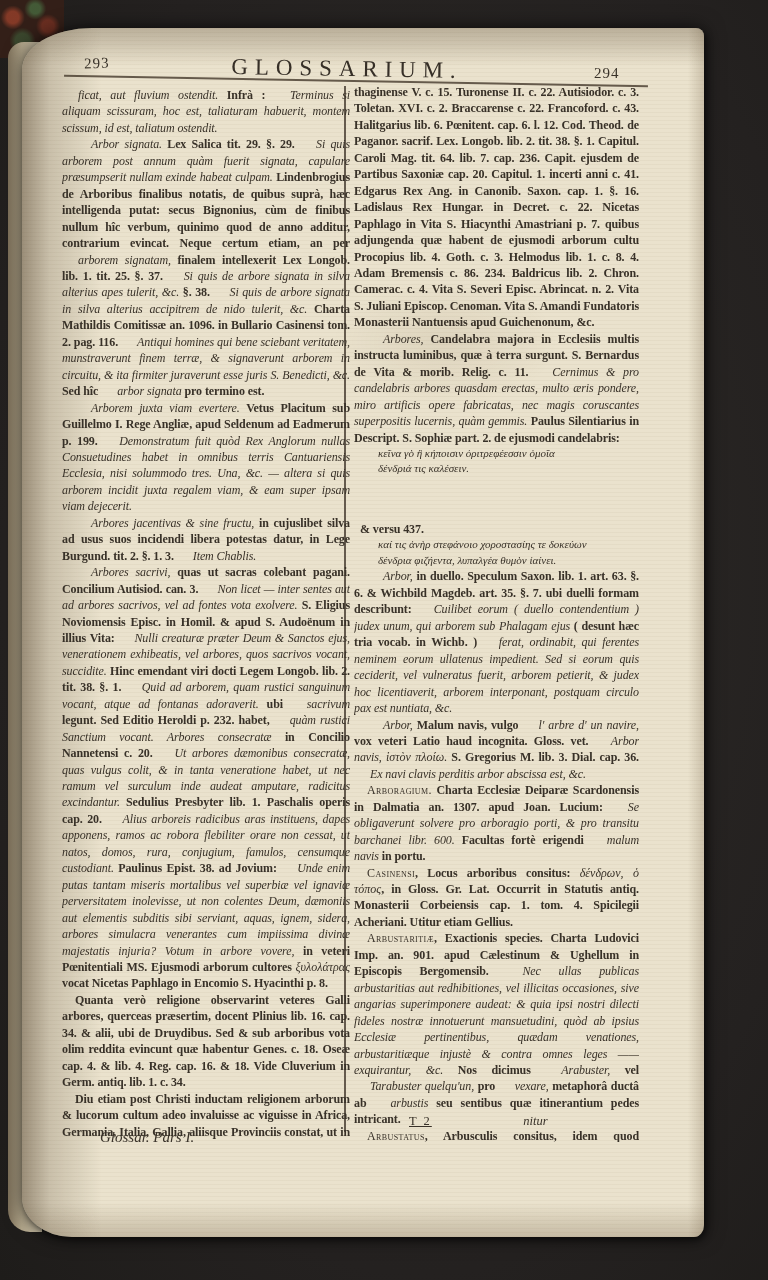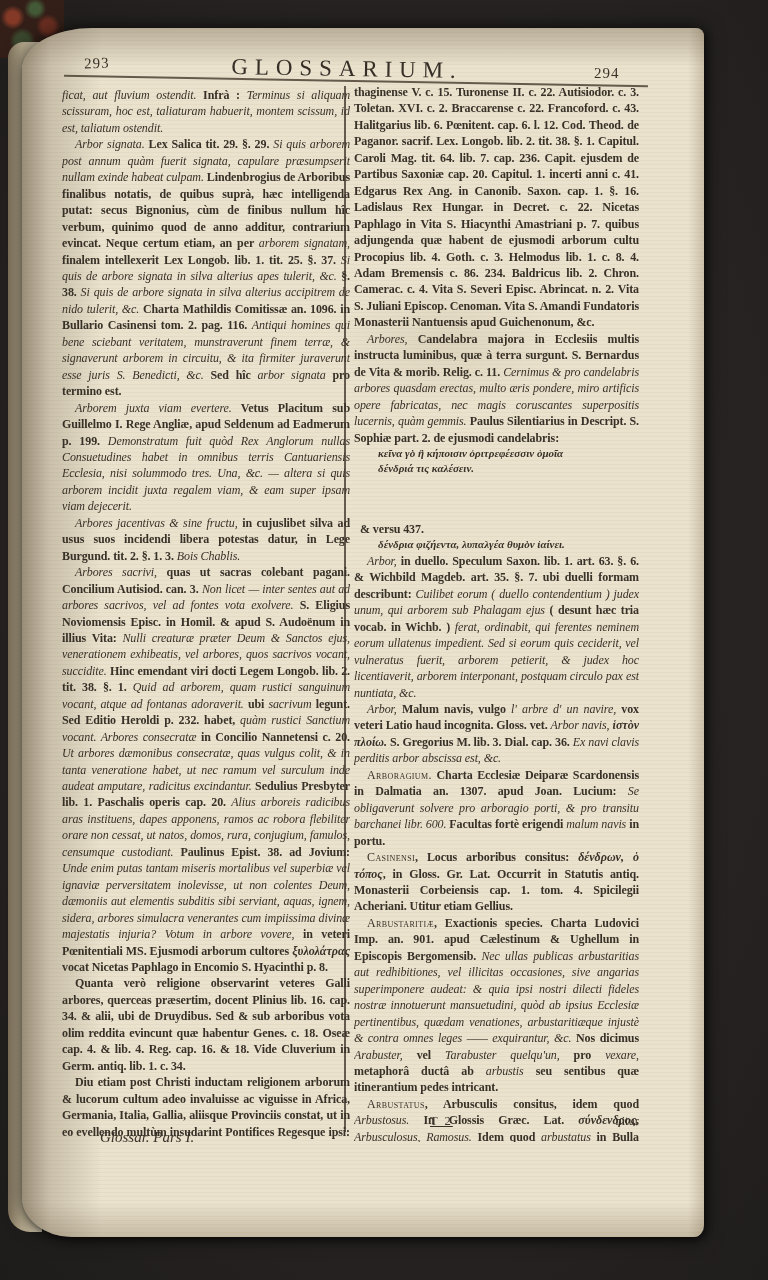--- a/index.html
+++ b/index.html
@@ -50,60 +50,61 @@
   
   .col{position:absolute;overflow:hidden;color:#383128;
     font-size:12px;line-height:16.45px;letter-spacing:-0.1px;}
   .col-left{left:40px;top:59px;width:288px;height:1052px;}
   .col-right{left:332px;top:56px;width:285px;height:1058px;}
   .para{margin:0;text-indent:13px;text-align:justify;}
   .para.noindent{text-indent:0;}
   .para.gk{text-indent:24px;text-align:left;font-size:11px;line-height:15.5px;}
   .para.vers{text-indent:6px;text-align:left;margin-top:44px;}
   .run-r{font-style:normal;font-weight:bold;}
-  .run-i{font-style:italic;}
-  .run-g{font-style:italic;letter-spacing:0;font-weight:bold;}
+  .run-i{font-style:italic;margin-left:16px;}
+  .run-g{font-style:italic;letter-spacing:0;}
   .run-sc{font-variant:small-caps;letter-spacing:.4px;}
   
   .signature-left{position:absolute;left:78px;top:1101px;font-size:15px;font-style:italic;color:#3a332a;}
   .sig-line{position:absolute;left:332px;top:1086px;width:285px;display:flex;align-items:baseline;
     font-size:12.5px;color:#383128;}
-  .sig-mark{flex:0 0 auto;margin-left:76px;letter-spacing:2px;text-decoration:underline;}
-  .catchword{flex:1;text-align:right;}
+  .sig-mark{flex:0 0 auto;margin-left:55px;letter-spacing:2px;text-decoration:underline;}
+  .catchword{flex:1;text-align:center;font-style:italic;}
 </style>
 </head>
 <body>
 
 <div class="backdrop"></div>
 <div class="cover-corner"></div>
 <div class="page-under"></div>
 
 <div class="page">
   <div class="pagenum pagenum-left">293</div>
   <div class="running-title">GLOSSARIUM.</div>
   <div class="pagenum pagenum-right">294</div>
   <div class="header-rule"></div>
 
   <div class="col-divider"></div>
 
   <div class="col col-left" id="col-left">
       <p class="para noindent"><span class="run-i">ficat, aut fluvium ostendit.</span><span class="run-r">  Infrà : </span><span class="run-i">Terminus si aliquam scissuram, hoc est, taliaturam habuerit, montem scissum, id est, taliatum ostendit.</span></p>
       <p class="para"><span class="run-i">Arbor signata.</span><span class="run-r">  Lex Salica tit. 29. §. 29.  </span><span class="run-i">Si quis arborem post annum quàm fuerit signata, capulare præsumpserit nullam exinde habeat culpam.</span><span class="run-r">  Lindenbrogius de Arboribus finalibus notatis, de quibus suprà, hæc intelligenda putat: secus Bignonius, cùm de finibus nullum hîc verbum, quinimo quod de anno additur, contrarium evincat.  Neque certum etiam, an per </span><span class="run-i">arborem signatam,</span><span class="run-r"> finalem intellexerit Lex Longob. lib. 1. tit. 25. §. 37. </span><span class="run-i">Si quis de arbore signata in silva alterius apes tulerit, &amp;c.</span><span class="run-r"> §. 38. </span><span class="run-i">Si quis de arbore signata in silva alterius accipitrem de nido tulerit, &amp;c.</span><span class="run-r"> Charta Mathildis Comitissæ an. 1096. in Bullario Casinensi tom. 2. pag. 116. </span><span class="run-i">Antiqui homines qui bene sciebant veritatem, munstraverunt finem terræ, &amp; signaverunt arborem in circuitu, &amp; ita firmiter juraverunt esse juris S. Benedicti, &amp;c.</span><span class="run-r">  Sed hîc </span><span class="run-i">arbor signata</span><span class="run-r"> pro termino est.</span></p>
       <p class="para"><span class="run-i">Arborem juxta viam evertere.</span><span class="run-r">  Vetus Placitum sub Guillelmo I. Rege Angliæ, apud Seldenum ad Eadmerum p. 199. </span><span class="run-i">Demonstratum fuit quòd Rex Anglorum nullas Consuetudines habet in omnibus terris Cantuariensis Ecclesia, nisi solummodo tres.  Una, &amp;c. — altera si quis arborem incidit juxta regalem viam, &amp; eam super ipsam viam dejecerit.</span></p>
-      <p class="para"><span class="run-i">Arbores jacentivas &amp; sine fructu,</span><span class="run-r"> in cujuslibet silva ad usus suos incidendi libera potestas datur, in Lege Burgund. tit. 2. §. 1. 3. </span><span class="run-i">Bois Chablis.</span></p>
+      <p class="para"><span class="run-i">Arbores jacentivas &amp; sine fructu,</span><span class="run-r"> in cujuslibet silva ad usus suos incidendi libera potestas datur, in Lege Burgund. tit. 2. §. 1. 3. </span><span class="run-i">Item Chablis.</span></p>
       <p class="para"><span class="run-i">Arbores sacrivi,</span><span class="run-r"> quas ut sacras colebant pagani. Concilium Autisiod. can. 3.  </span><span class="run-i">Non licet — inter sentes aut ad arbores sacrivos, vel ad fontes vota exolvere.</span><span class="run-r">  S. Eligius Noviomensis Episc. in Homil. &amp; apud S. Audoënum in illius Vita: </span><span class="run-i">Nulli creaturæ præter Deum &amp; Sanctos ejus, venerationem exhibeatis, vel arbores, quos sacrivos vocant, succidite.</span><span class="run-r">  Hinc emendant viri docti Legem Longob. lib. 2. tit. 38. §. 1.  </span><span class="run-i">Quid ad arborem, quam rustici sanguinum vocant, atque ad fontanas adoraverit.</span><span class="run-r"> ubi </span><span class="run-i">sacrivum</span><span class="run-r"> legunt.  Sed Editio Heroldi p. 232. habet, </span><span class="run-i">quàm rustici Sanctium vocant.  Arbores consecratæ</span><span class="run-r"> in Concilio Nannetensi c. 20. </span><span class="run-i">Ut arbores dæmonibus consecratæ, quas vulgus colit, &amp; in tanta veneratione habet, ut nec ramum vel surculum inde audeat amputare, radicitus excindantur.</span><span class="run-r">  Sedulius Presbyter lib. 1. Paschalis operis cap. 20. </span><span class="run-i">Alius arboreis radicibus aras instituens, dapes apponens, ramos ac robora flebiliter orare non cessat, ut natos, domos, rura, conjugium, famulos, censumque custodiant.</span><span class="run-r">  Paulinus Epist. 38. ad Jovium: </span><span class="run-i">Unde enim putas tantam miseris mortalibus vel superbiæ vel ignaviæ perversitatem inolevisse, ut non colentes Deum, dæmoniis aut elementis subditis sibi serviant, aquas, ignem, sidera, arbores simulacra venerantes cum impiissima divinæ majestatis injuria? Votum in arbore vovere,</span><span class="run-r"> in veteri Pœnitentiali MS.  Ejusmodi arborum cultores </span><span class="run-g">ξυλολάτρας</span><span class="run-r"> vocat Nicetas Paphlago in Encomio S. Hyacinthi p. 8.</span></p>
       <p class="para"><span class="run-r">Quanta verò religione observarint veteres Galli arbores, querceas præsertim, docent Plinius lib. 16. cap. 34. &amp; alii, ubi de Druydibus.  Sed &amp; sub arboribus vota olim reddita evincunt quæ habentur Genes. c. 18. Oseæ cap. 4. &amp; lib. 4. Reg. cap. 16. &amp; 18.  Vide Cluverium in Germ. antiq. lib. 1. c. 34.</span></p>
       <p class="para"><span class="run-r">Diu etiam post Christi inductam religionem arborum &amp; lucorum cultum adeo invaluisse ac viguisse in Africa, Germania, Italia, Gallia, aliisque Provinciis constat, ut in eo evellendo multùm insudarint Pontifices Regesque ipsi: quod testantur S. Augustinus Serm. 215. &amp; 261. de Tempore, Serm. 241. de Divers. Gregorius M. lib. 7.  Indict. 1. Epist. 5. &amp; 20.  Gregor. Turon. lib. 2. Hist. cap. 10. Consilium Arelat. II. cap. 20. Car-</span></p>
     </div>
   <div class="col col-right" id="col-right">
       <p class="para noindent"><span class="run-r">thaginense V. c. 15. Turonense II. c. 22. Autisiodor. c. 3. Toletan. XVI. c. 2.  Braccarense c. 22. Francoford. c. 43. Halitgarius lib. 6.  Pœnitent. cap. 6. l. 12.  Cod. Theod. de Paganor. sacrif. Lex. Longob. lib. 2. tit. 38. §. 1.  Capitul. Caroli Mag. tit. 64. lib. 7. cap. 236.  Capit. ejusdem de Partibus Saxoniæ cap. 20. Capitul. 1. incerti anni c. 41. Edgarus Rex Ang. in Canonib. Saxon. cap. 1. §. 16.  Ladislaus Rex Hungar. in Decret. c. 22. Nicetas Paphlago in Vita S. Hiacynthi Amastriani p. 7.  quibus adjungenda quæ habent de ejusmodi arborum cultu Procopius lib. 4. Goth. c. 3. Helmodus lib. 1. c. 8. 4. Adam Bremensis c. 86. 234. Baldricus lib. 2. Chron. Camerac. c. 4. Vita S. Severi Episc. Abrincat. n. 2.  Vita S. Juliani Episcop. Cenoman.  Vita S. Amandi Fundatoris Monasterii Nantuensis apud Guichenonum, &amp;c.</span></p>
       <p class="para"><span class="run-i">Arbores,</span><span class="run-r">  Candelabra majora in Ecclesiis multis instructa luminibus, quæ à terra surgunt.  S. Bernardus de Vita &amp; morib. Relig. c. 11.  </span><span class="run-i">Cernimus &amp; pro candelabris arbores quasdam erectas, multo æris pondere, miro artificis opere fabricatas, nec magis coruscantes superpositis lucernis, quàm gemmis.</span><span class="run-r">  Paulus Silentiarius in Descript. S. Sophiæ part. 2. de ejusmodi candelabris:</span></p>
       <p class="para gk"><span class="run-g">κεῖνα γὸ ἢ κήποισιν ὀριτρεφέεσσιν ὁμοῖα</span></p>
       <p class="para gk"><span class="run-g">δένδριά τις καλέσειν.</span></p>
       <p class="para vers"><span class="run-r">&amp; versu 437.</span></p>
+      <p class="para gk"><span class="run-g">καί τις ἀνὴρ στεφάνοιο χοροστασίης τε δοκεύων</span></p>
       <p class="para gk"><span class="run-g">δένδρια φιζήεντα, λυπαλγέα θυμὸν ἰαίνει.</span></p>
       <p class="para"><span class="run-i">Arbor,</span><span class="run-r"> in duello. Speculum Saxon. lib. 1.  art. 63. §. 6. &amp; Wichbild Magdeb. art. 35. §. 7. ubi duelli formam describunt: </span><span class="run-i">Cuilibet eorum ( duello contendentium ) judex unum, qui arborem sub Phalagam ejus</span><span class="run-r"> ( desunt hæc tria vocab. in Wichb. ) </span><span class="run-i">ferat, ordinabit, qui ferentes neminem eorum ullatenus impedient.  Sed si eorum quis ceciderit, vel vulneratus fuerit, arborem petierit, &amp; judex hoc licentiaverit, arborem interponant, postquam circulo pax est nuntiata, &amp;c.</span></p>
       <p class="para"><span class="run-i">Arbor,</span><span class="run-r"> Malum navis, vulgo </span><span class="run-i">l' arbre d' un navire,</span><span class="run-r"> vox veteri Latio haud incognita. Gloss. vet. </span><span class="run-i">Arbor navis,</span><span class="run-g"> ἱστὸν πλοίω.</span><span class="run-r">  S. Gregorius M. lib. 3. Dial. cap. 36.  </span><span class="run-i">Ex navi clavis perditis arbor abscissa est, &amp;c.</span></p>
       <p class="para"><span class="run-sc">Arboragium.</span><span class="run-r">  Charta Ecclesiæ Deiparæ Scardonensis in Dalmatia an. 1307.  apud Joan. Lucium: </span><span class="run-i">Se obligaverunt solvere pro arboragio porti, &amp; pro transitu barchanei libr. 600.</span><span class="run-r">  Facultas fortè erigendi </span><span class="run-i">malum navis</span><span class="run-r"> in portu.</span></p>
       <p class="para"><span class="run-sc">Casinensi</span><span class="run-r">, Locus arboribus consitus: </span><span class="run-g">δένδρων, ὁ τόπος</span><span class="run-r">, in Gloss. Gr. Lat. Occurrit in Statutis antiq. Monasterii Corbeiensis cap. 1. tom. 4.  Spicilegii Acheriani. Utitur etiam Gellius.</span></p>
       <p class="para"><span class="run-sc">Arbustaritiæ</span><span class="run-r">, Exactionis species.  Charta Ludovici Imp. an. 901. apud Cælestinum &amp; Ughellum in Episcopis Bergomensib. </span><span class="run-i">Nec ullas publicas arbustaritias aut redhibitiones, vel illicitas occasiones, sive angarias superimponere audeat: &amp; quia ipsi nostri dilecti fideles nostræ innotuerunt mansuetudini, quòd ab ipsius Ecclesiæ pertinentibus, quædam venationes, arbustaritiæque injustè &amp; contra omnes leges —— exquirantur, &amp;c.</span><span class="run-r">  Nos dicimus </span><span class="run-i">Arabuster,</span><span class="run-r"> vel </span><span class="run-i">Tarabuster quelqu'un,</span><span class="run-r"> pro </span><span class="run-i">vexare,</span><span class="run-r"> metaphorâ ductâ ab </span><span class="run-i">arbustis</span><span class="run-r"> seu sentibus quæ itinerantium pedes intricant.</span></p>
       <p class="para"><span class="run-sc">Arbustatus</span><span class="run-r">, Arbusculis consitus, idem quod </span><span class="run-i">Arbustosus.</span><span class="run-r"> In Glossis Græc. Lat. </span><span class="run-g">σύνδενδρος</span><span class="run-r">, </span><span class="run-i">Arbusculosus, Ramosus.</span><span class="run-r">  Idem quod </span><span class="run-i">arbustatus</span><span class="run-r"> in Bulla Joannis XXII. an. 1321. apud Waddingum tom. 3.  </span><span class="run-i">Item alius campus de terra arbustatus. — alia petra de terra arbustata.</span></p>
     </div>
 
   <div class="signature-left">Glossar. Pars I.</div>

